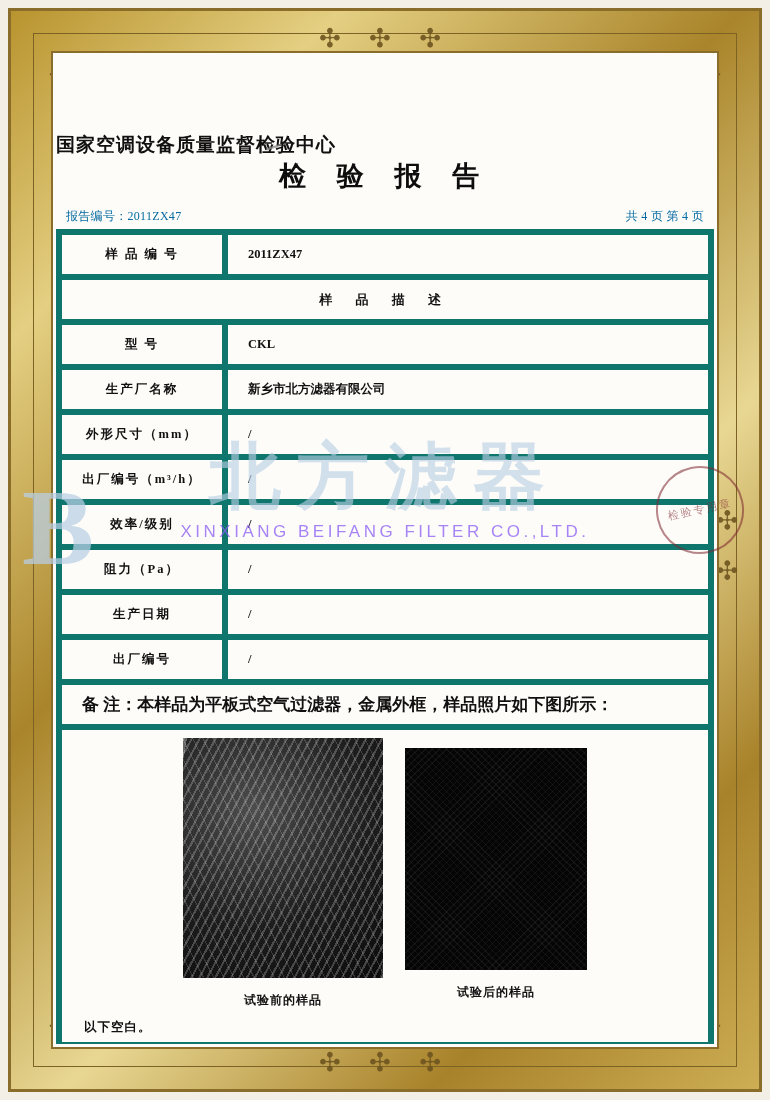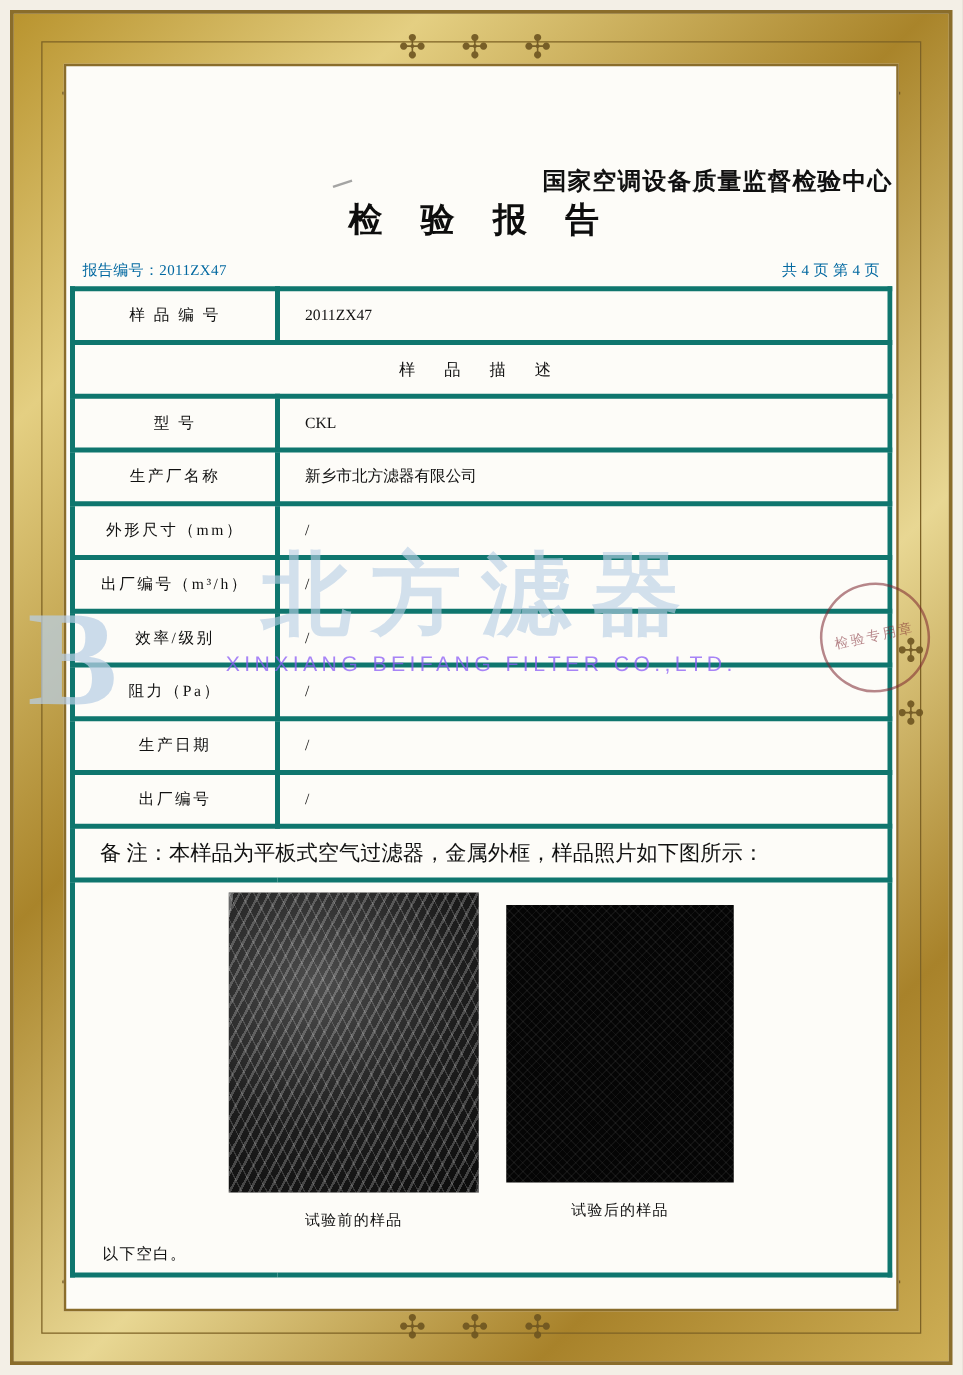--- a/index.html
+++ b/index.html
@@ -80,21 +80,21 @@
   .content {
     position: absolute;
     left: 56px;
     top: 56px;
     right: 56px;
     bottom: 56px;
     overflow: hidden;
   }
 
   .org-title {
-    text-align: right;
+    text-align: left;
     font-size: 19px;
     font-weight: bold;
     color: #101010;
     margin-top: 76px;
     letter-spacing: 1px;
   }
   .report-title {
     text-align: center;
     font-size: 27px;
     font-weight: bold;
@@ -118,24 +118,25 @@
   
   table.report {
     width: 100%;
     border-collapse: collapse;
     table-layout: fixed;
     font-size: 12.5px;
     color: #111;
     background: transparent;
   }
   table.report td {
-    border: 4px solid #0f766e;
+    border: 6px solid #0f766e;
     height: 35px;
     padding: 2px 20px;
     vertical-align: middle;
+    font-weight: bold;
   }
   td.label {
     width: 120px;
     text-align: center;
     letter-spacing: 2px;
   }
   td.value {
     padding-left: 14px;
   }
   td.section {

